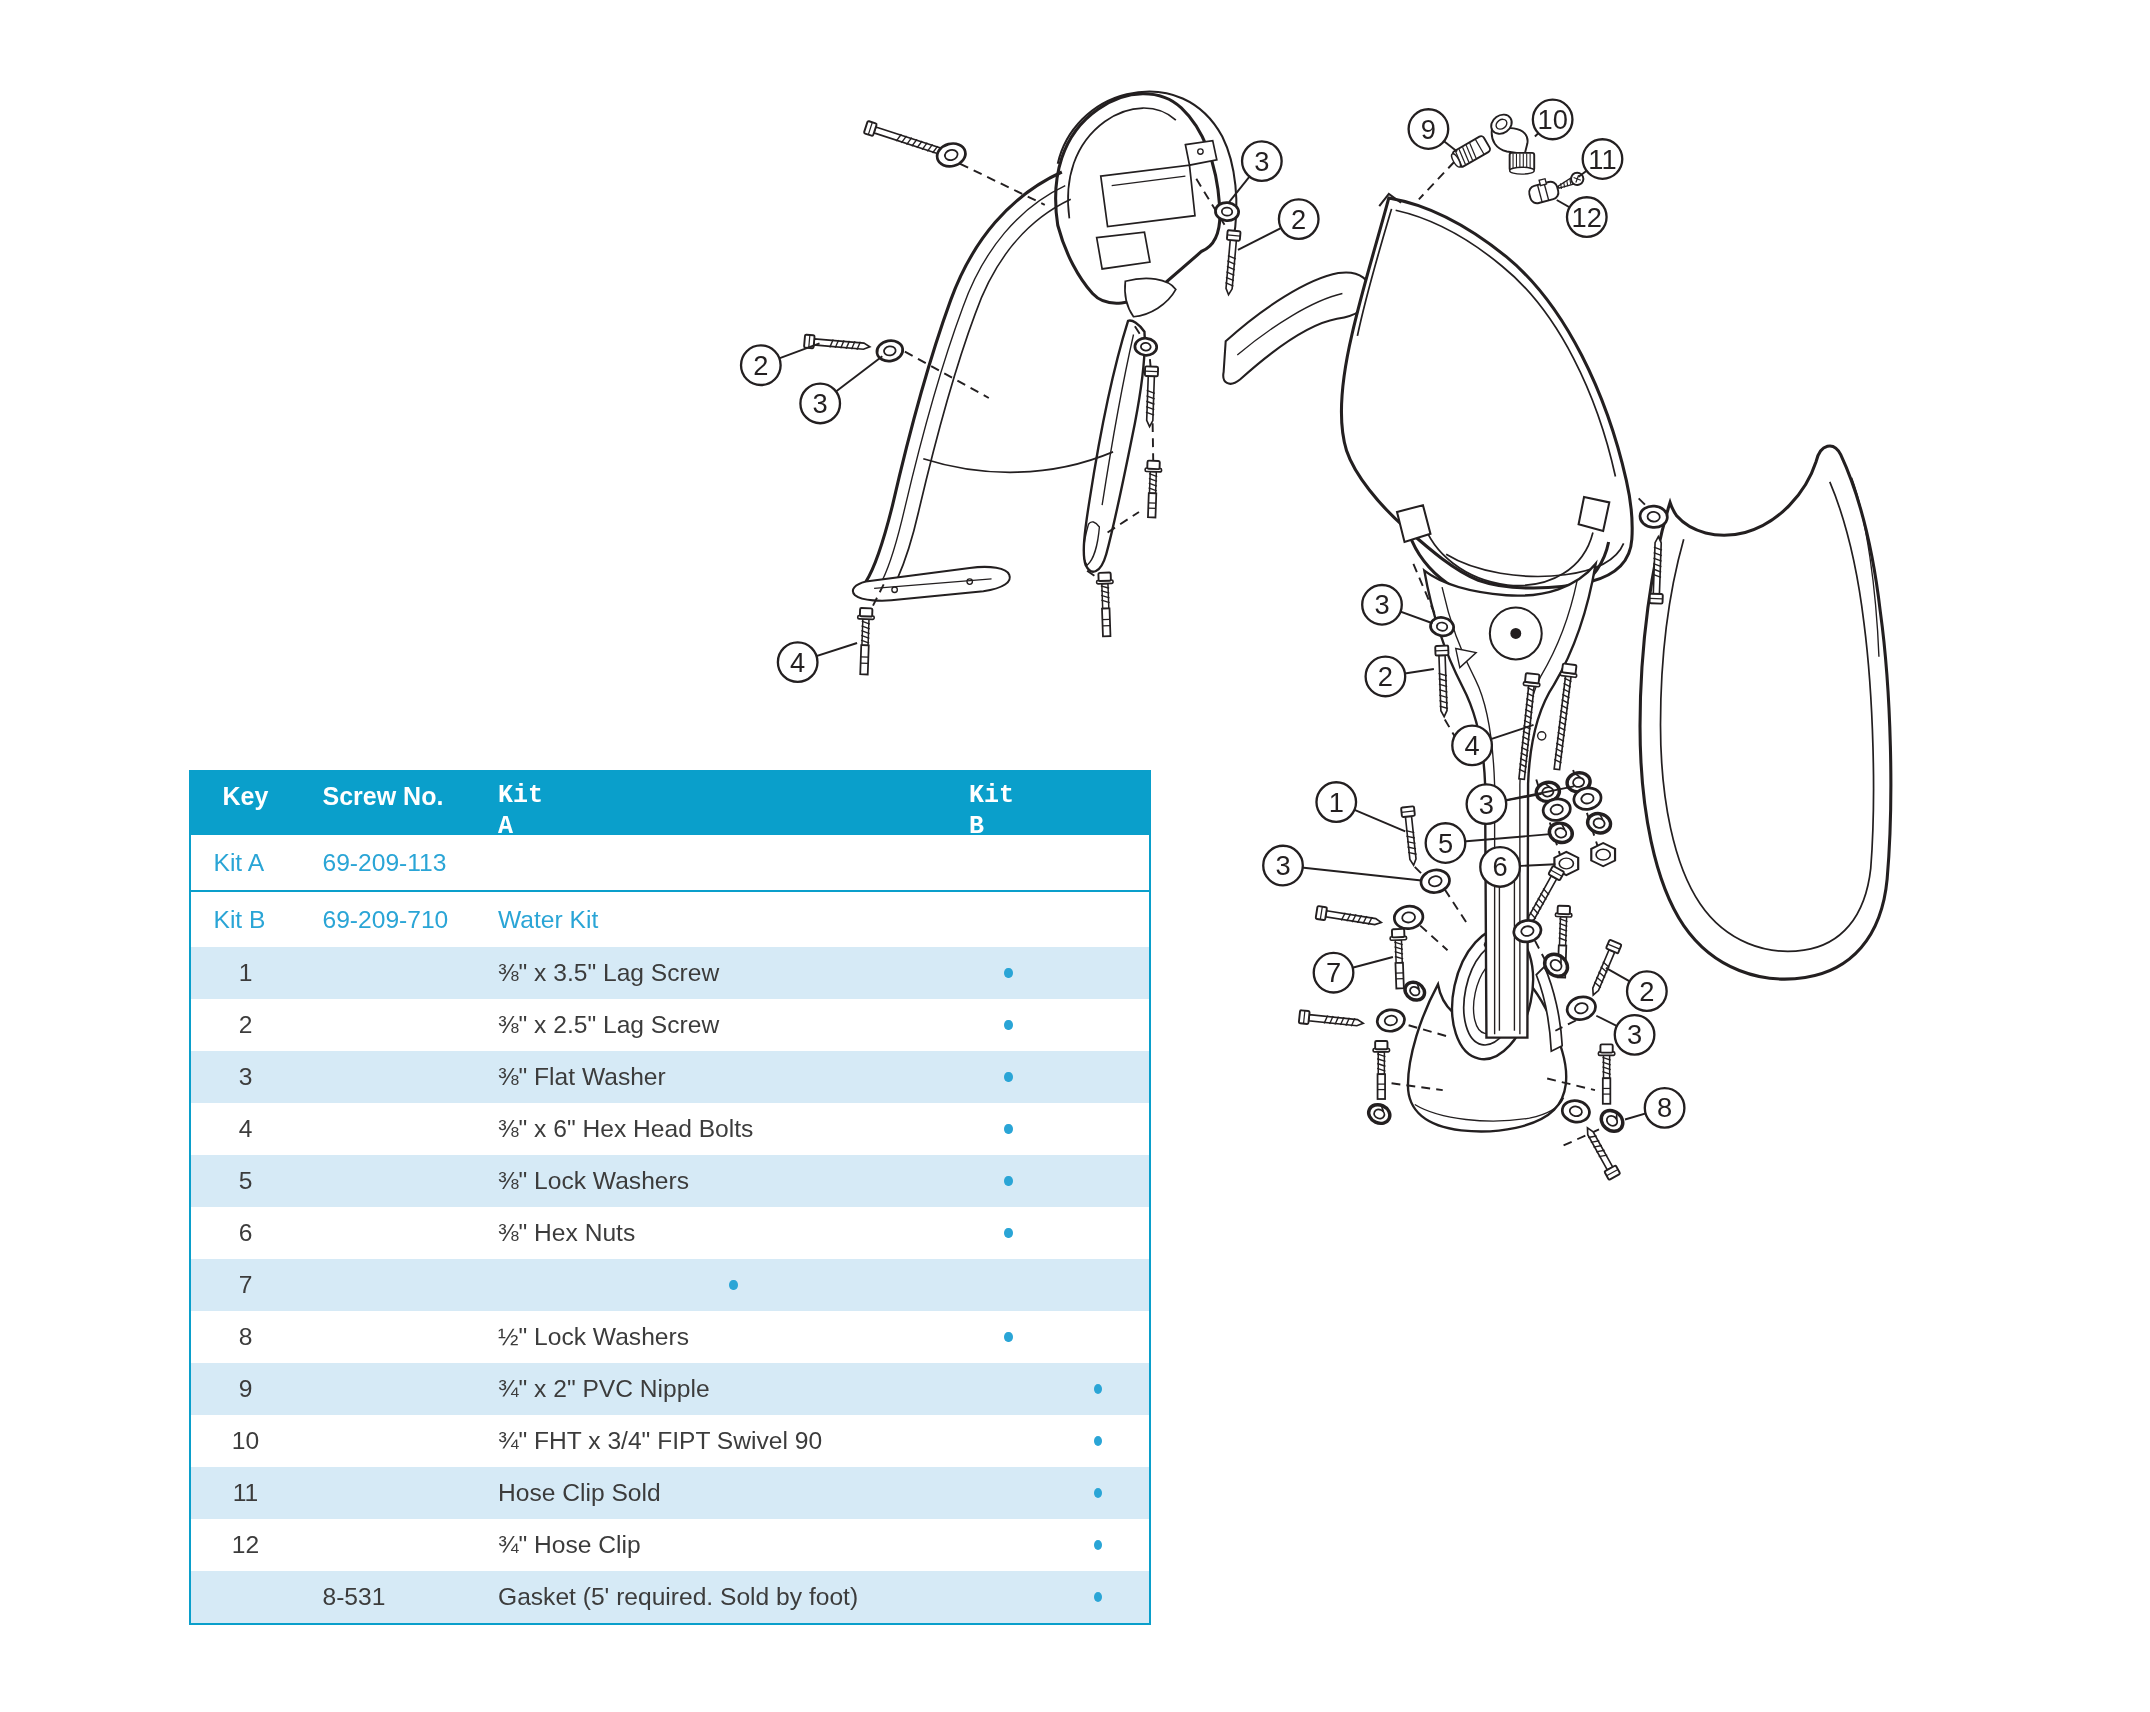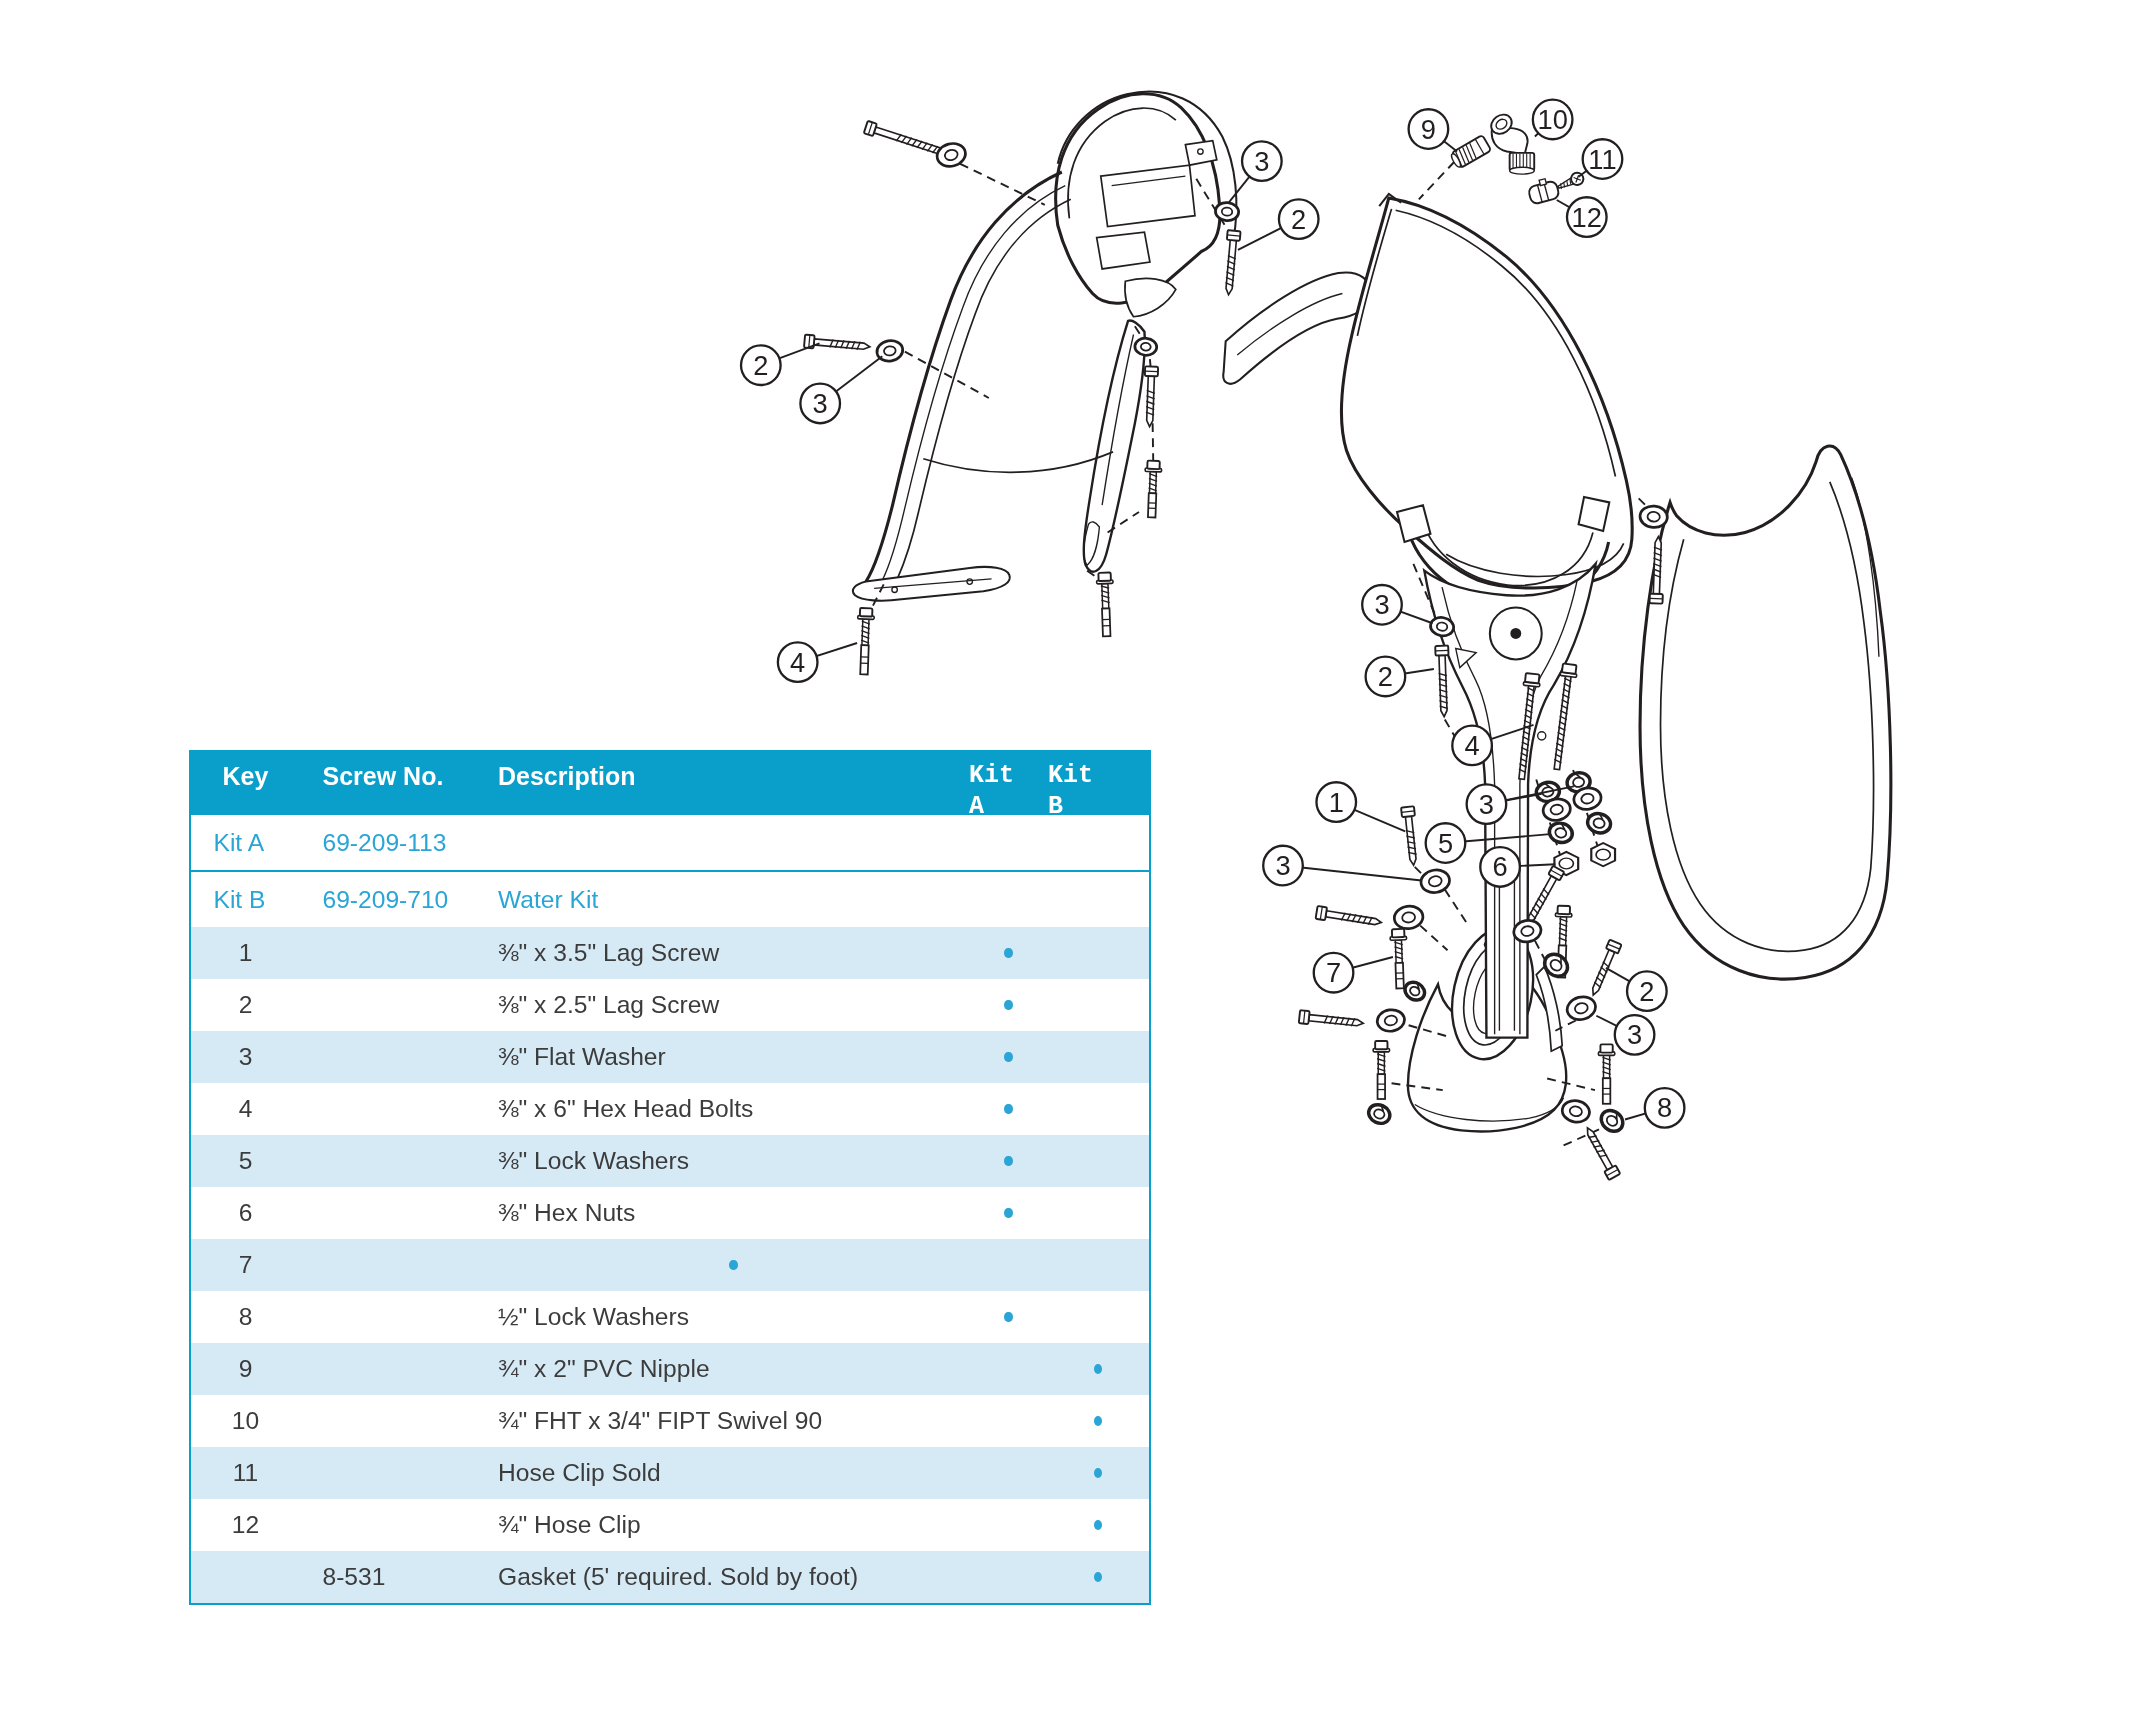--- a/index.html
+++ b/index.html
@@ -18,21 +18,21 @@
   .outline{fill:none;stroke:var(--ink);}
   .fw{fill:#fff;}
   .s45{stroke-width:4.5px;}
   .s35{stroke-width:3.5px;}
   .s3{stroke-width:3px;}
   .s25{stroke-width:2.5px;}
   .s2{stroke-width:2px;}
   .fb{fill:var(--ink);}
 
   .parts-table{
-    position:absolute;left:189px;top:750px;width:958px;
+    position:absolute;left:189px;top:770px;width:958px;
     border-left:2px solid var(--accent);
     border-right:2px solid var(--accent);
     border-bottom:2px solid var(--accent);
     box-sizing:content-box;
   }
   .t-grid{display:grid;grid-template-columns:109px 198px 471px 79px 100px;}
   .t-header{
     background:var(--accent);color:#fff;height:65px;
     font-size:25px;font-weight:bold;line-height:1.22;
   }
@@ -712,21 +712,20 @@
           <circle cx="2438" cy="1623" r="29" fill="#fff" stroke="#231f20" stroke-width="3.4"></circle>
           <text x="2438" y="1637" text-anchor="middle" font-size="40" font-family="&quot;Liberation Sans&quot;, sans-serif" fill="#231f20">8</text>
         </g>
       </g>
   </svg>
 
   <div class="parts-table">
     <div class="t-grid t-header">
       <div class="cell c-key">Key</div>
       <div class="cell c-part">Screw No.</div>
-      <div class="cell c-desc">Description</div>
       <div class="cell c-kita">Kit
 A</div>
       <div class="cell c-kitb">Kit
 B</div>
     </div>
     <div id="t-body">
         <div class="t-grid t-row kit-row kit-divider">
           <div class="c-key">Kit A</div>
           <div class="c-part">69-209-113</div>
           <div class="c-kita"></div>

